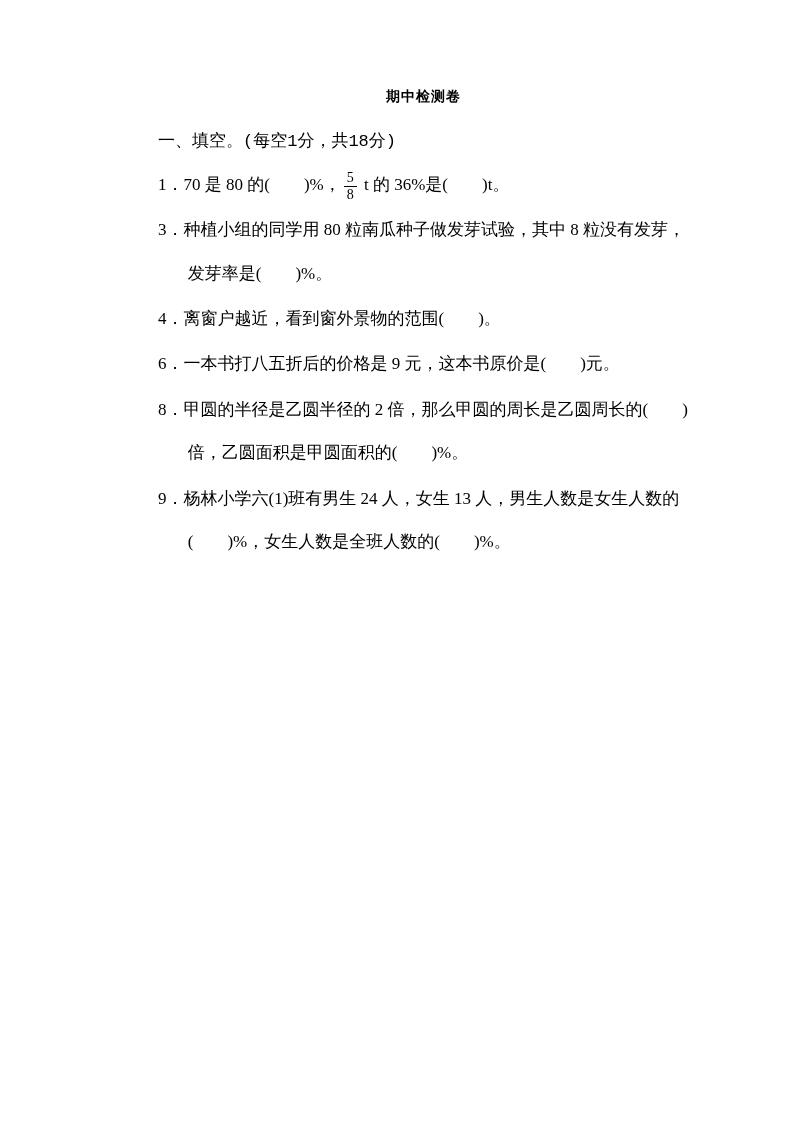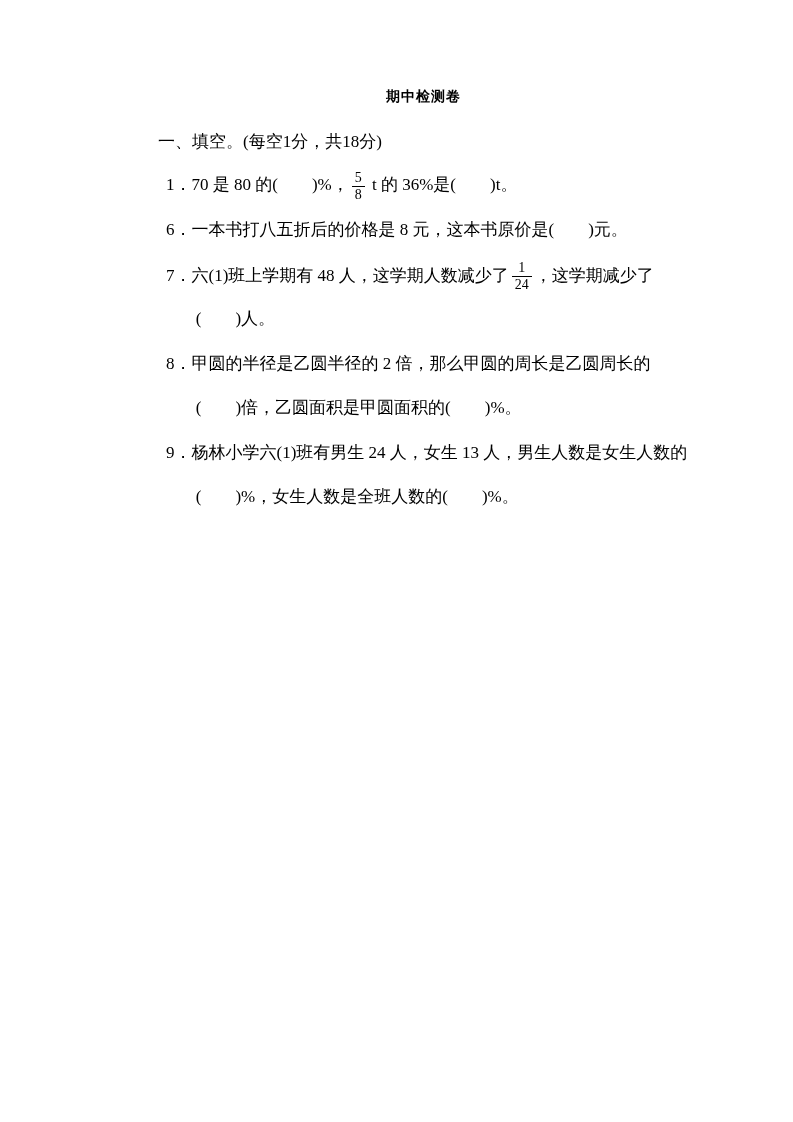--- a/index.html
+++ b/index.html
@@ -23,27 +23,28 @@
     text-align: center;
     font-size: 14px;
     font-weight: bold;
     margin: 0 0 16px 0;
     letter-spacing: 1px;
   }
   .section-heading {
     font-size: 17px;
     line-height: 2.3;
     margin-bottom: 2px;
+    font-family: Liberation Mono, monospace;
   }
   .q {
     font-size: 17px;
     line-height: 2.55;
     padding-left: 1.75em;   
     text-indent: -1.75em;
-    margin: 0 0 2px 8px;
+    margin: 0 0 2px 0;
   }
   
   .frac {
     display: inline-flex;
     flex-direction: column;
     text-align: center;
     vertical-align: middle;
     font-size: 14px;
     line-height: 1.15;
     margin: 0 3px;
@@ -77,33 +78,33 @@
     <div class="section-heading">一、填空。(每空1分，共18分)</div>
 
     <div class="q">
       <span>1．70 是 80 的(　　)%，</span><span class="frac">
           <span class="num">5</span>
           <span class="den">8</span>
         </span><span> t 的 36%是(　　)t。</span>
     </div>
 
 
+    <div class="q">
+      <span>3．种植小组的同学用 80 粒南瓜种子做发芽试验，其中 8 粒没有发芽，发芽率是(　　)%。</span>
+    </div>
 
+    <div class="q">
+      <span>4．离窗户越近，看到窗外景物的范围(　　)。</span>
+    </div>
 
 
     <div class="q">
-      <span>6．一本书打八五折后的价格是 8 元，这本书原价是(　　)元。</span>
+      <span>6．一本书打八五折后的价格是 9 元，这本书原价是(　　)元。</span>
     </div>
 
-    <div class="q">
-      <span>7．六(1)班上学期有 48 人，这学期人数减少了</span><span class="frac">
-          <span class="num">1</span>
-          <span class="den">24</span>
-        </span><span>，这学期减少了(　　)人。</span>
-    </div>
 
     <div class="q">
       <span>8．甲圆的半径是乙圆半径的 2 倍，那么甲圆的周长是乙圆周长的(　　)倍，乙圆面积是甲圆面积的(　　)%。</span>
     </div>
 
     <div class="q">
       <span>9．杨林小学六(1)班有男生 24 人，女生 13 人，男生人数是女生人数的(　　)%，女生人数是全班人数的(　　)%。</span>
     </div>
 
   </div>

